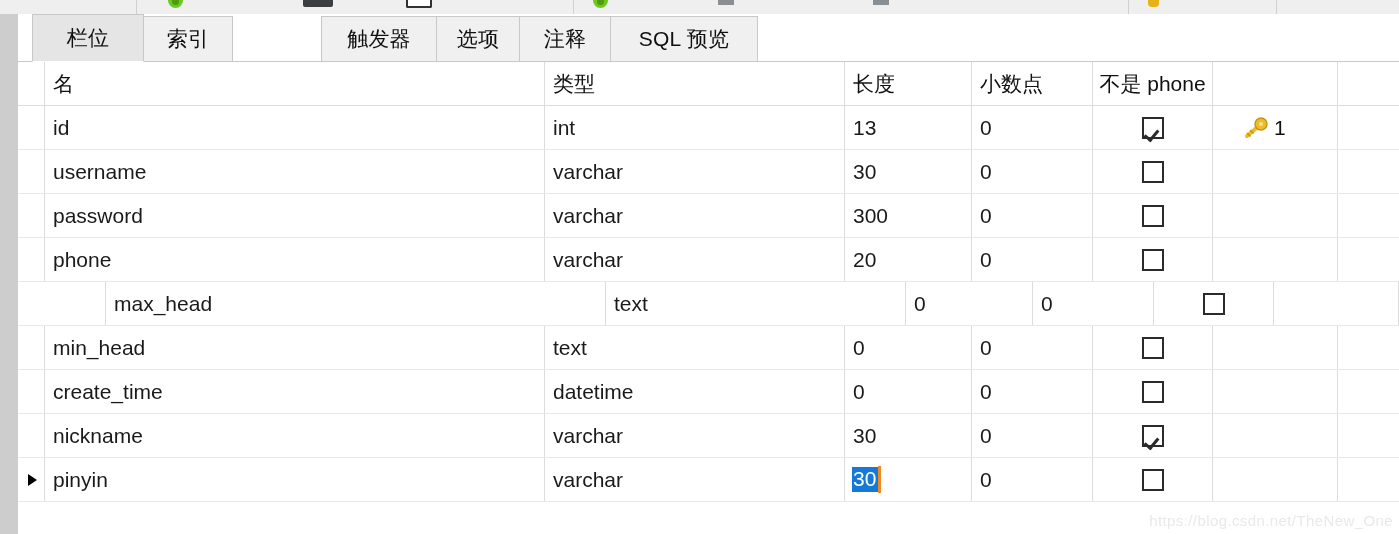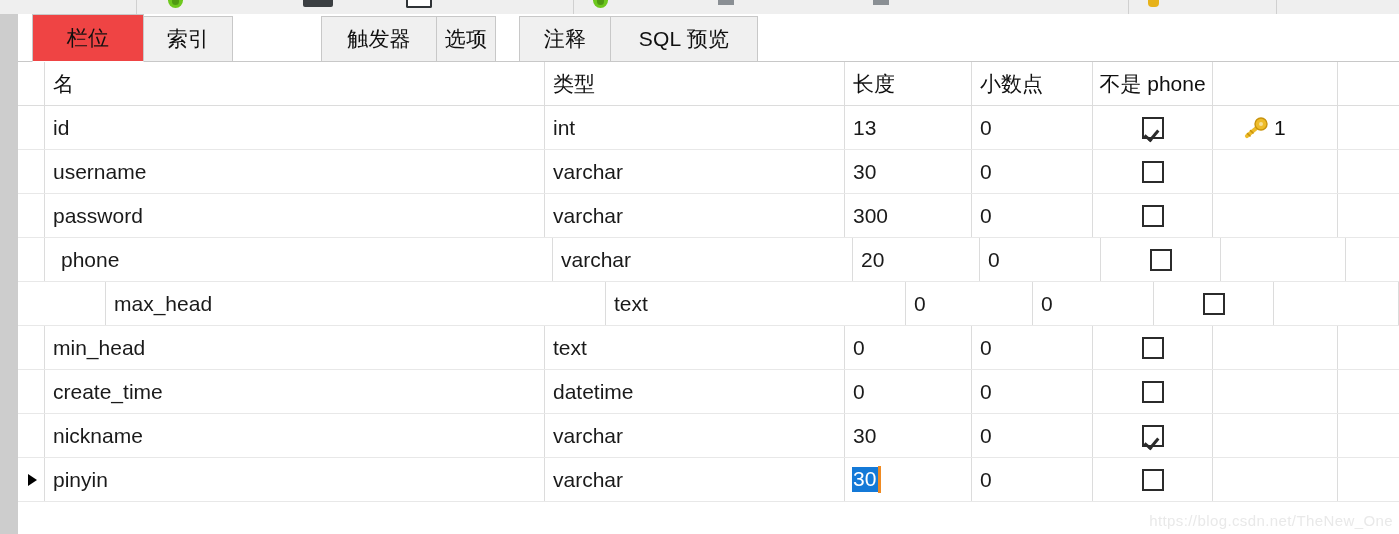--- a/index.html
+++ b/index.html
@@ -87,21 +87,21 @@
     border: 1px solid #c8c8c8;
     border-bottom: 1px solid #c8c8c8;
     display: flex; align-items: center; justify-content: center;
     font-size: 21px;
     color: #101010;
     letter-spacing: 0.2px;
     white-space: nowrap;
     cursor: default;
   }
   .tab.active {
-    background: #ef4444;
+    background: #e5e5e5;
     border-bottom: 1px solid #ffffff;
     height: 48px;
     z-index: 5;
   }
 
   
   .grid {
     position: absolute; left: 18px; top: 62px;
     width: 1381px; height: 472px;
     background: #ffffff;
@@ -226,21 +226,21 @@
     <div class="tabstrip-underline"></div>
   <div class="tab active" style="left: 14px; width: 112px;">
         <span>栏位</span>
       </div>
       <div class="tab" style="left: 125px; width: 90px;">
         <span>索引</span>
       </div>
       <div class="tab" style="left: 303px; width: 116px;">
         <span>触发器</span>
       </div>
-      <div class="tab" style="left: 418px; width: 60px;">
+      <div class="tab" style="left: 418px; width: 84px;">
         <span>选项</span>
       </div>
       <div class="tab" style="left: 501px; width: 92px;">
         <span>注释</span>
       </div>
       <div class="tab" style="left: 592px; width: 148px;">
         <span>SQL 预览</span>
       </div>
     </div>
 
@@ -326,21 +326,21 @@
         <div class="cell" style="width: 121px; flex: 0 0 121px;">
           <span>0</span>
         </div>
         <div class="cell nullcol" style="width: 120px; flex: 0 0 120px;">
           <div class="chk"></div>
         </div>
         <div class="cell last" style="width: 125px; flex: 0 0 125px;"></div>
       </div>
       <div class="row" style="top: 176px; height: 44px;">
         <div class="cell gutter" style="width: 27px; flex: 0 0 27px;"></div>
-        <div class="cell" style="width: 500px; flex: 0 0 500px; margin-left: 8px;">
+        <div class="cell" style="width: 500px; flex: 0 0 500px;">
           <span>phone</span>
         </div>
         <div class="cell" style="width: 300px; flex: 0 0 300px;">
           <span>varchar</span>
         </div>
         <div class="cell" style="width: 127px; flex: 0 0 127px;">
           <span>20</span>
         </div>
         <div class="cell" style="width: 121px; flex: 0 0 121px;">
           <span>0</span>

